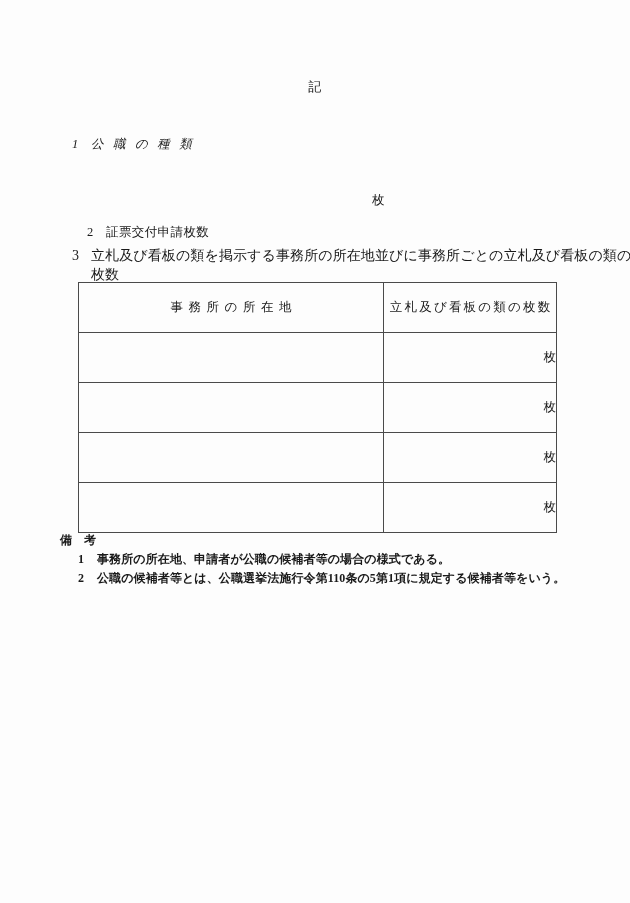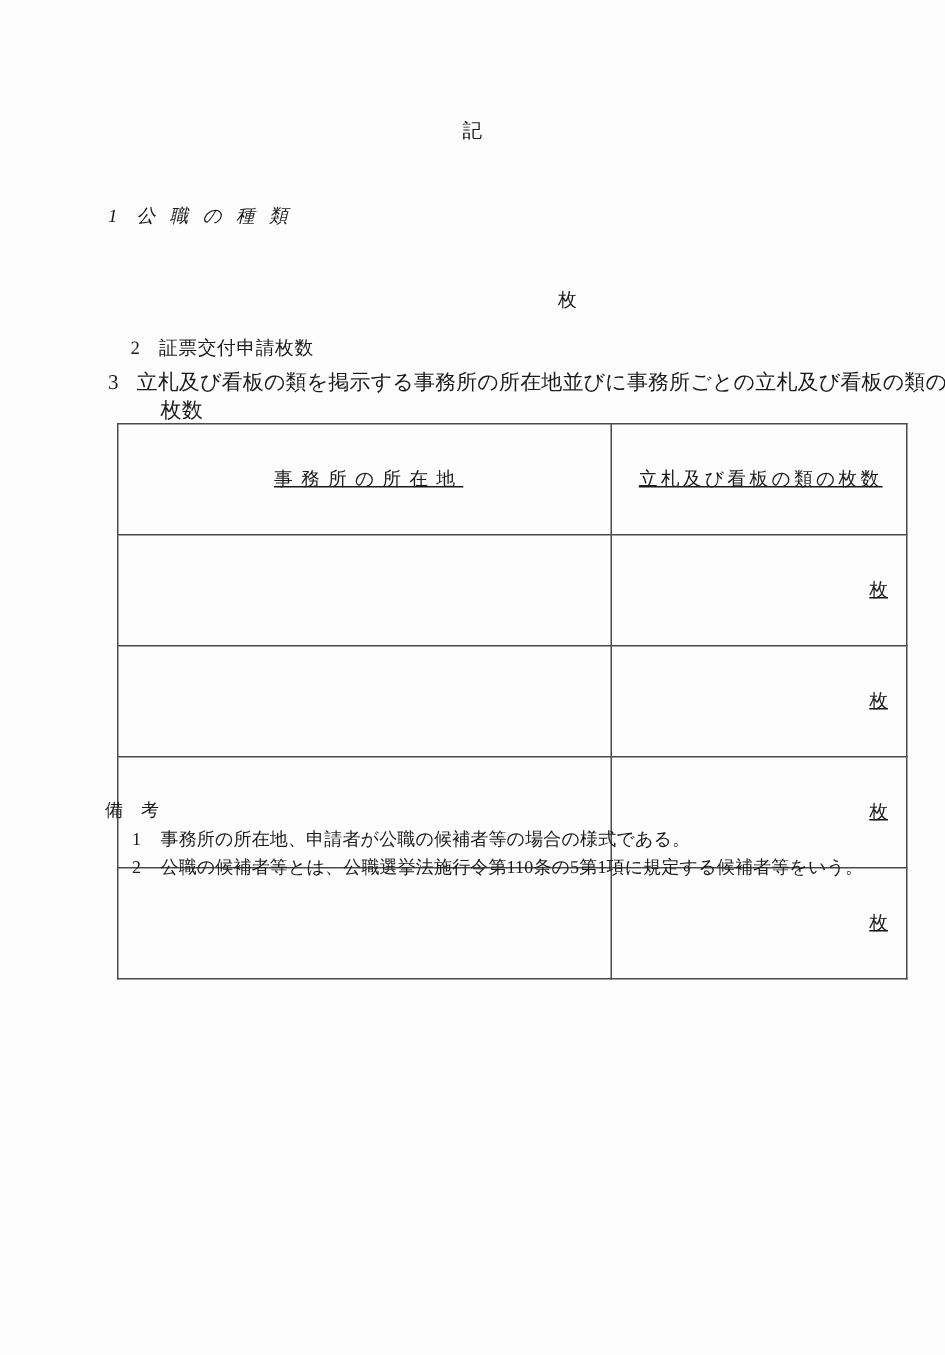--- a/index.html
+++ b/index.html
@@ -65,36 +65,35 @@
   
   #item3 {
     position: absolute;
     left: 72px;
     top: 246px;
     width: 500px;
     font-size: 14px;
     line-height: 19px;
   }
   #item3 .line1 { white-space: nowrap; letter-spacing: 0.1px; }
-  #item3 .line2 { margin-left: 35px; letter-spacing: 0.1px; }
+  #item3 .line2 { margin-left: 19px; letter-spacing: 0.1px; }
 
   
   .form-table {
     position: absolute;
     left: 78px;
     top: 282px;
     width: 476px;
     border-collapse: collapse;
     table-layout: fixed;
   }
   .form-table td {
     border: 1px solid #4a4a4a;
-    padding: 12px;
+    padding: 0;
     vertical-align: middle;
-    text-decoration: underline;
   }
   .col-addr { width: 304px; }
   .col-count { width: 172px; }
 
   .form-table tr.header-row td {
     height: 49px;
     text-align: center;
     font-size: 12.5px;
   }
   .th-addr { letter-spacing: 5.5px; text-indent: 5.5px; }
@@ -108,24 +107,25 @@
     font-size: 12.5px;
     padding-right: 22px;
     padding-top: 22px;
     box-sizing: border-box;
     height: 49px;
   }
 
   
   .remarks {
     position: absolute;
-    left: 70px;
+    left: 60px;
     top: 531px;
     font-size: 12px;
     line-height: 19px;
+    font-weight: bold;
   }
   .remarks-title {
     letter-spacing: 0px;
   }
   .remark-line {
     white-space: nowrap;
     padding-left: 18px;
     letter-spacing: 0.1px;
   }
   .remark-num {

